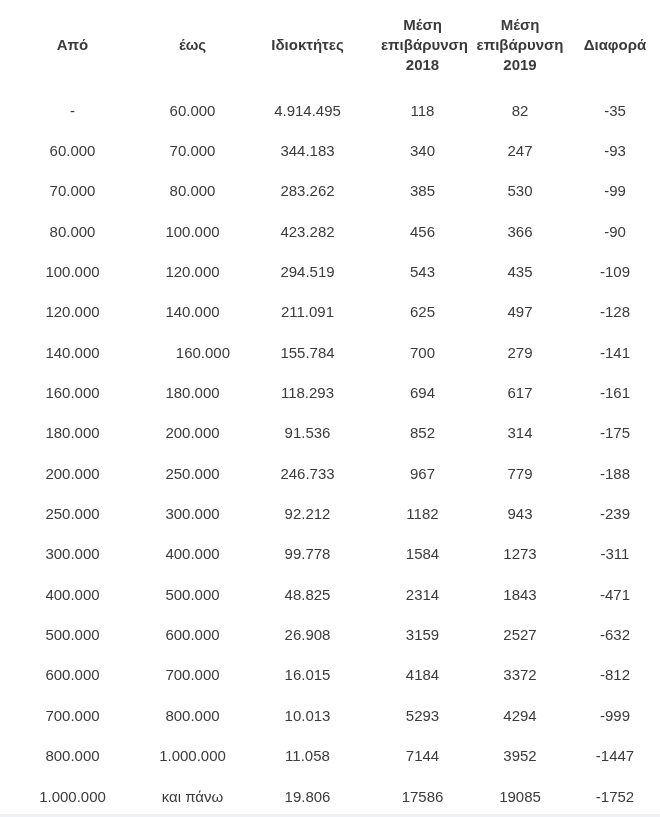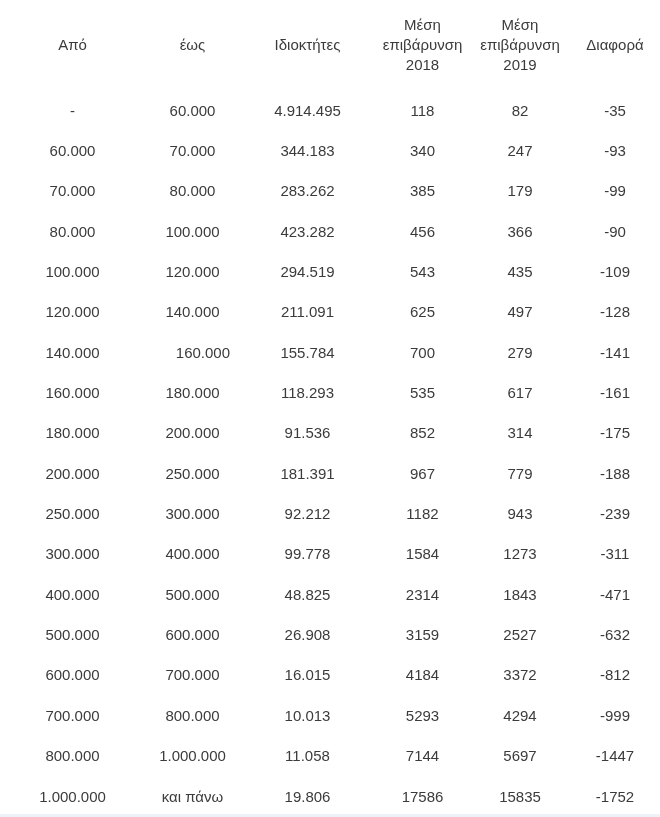--- a/index.html
+++ b/index.html
@@ -28,21 +28,21 @@
     width: 660px;
   }
   col.c1 { width: 145px; }
   col.c2 { width: 95px; }
   col.c3 { width: 135px; }
   col.c4 { width: 95px; }
   col.c5 { width: 100px; }
   col.c6 { width: 90px; }
   th {
     height: 90px;
-    font-weight: normal;
+    font-weight: bold;
     font-size: 15px;
     line-height: 1.35;
     text-align: center;
     vertical-align: middle;
     padding: 0 6px;
     color: #3b3b3b;
   }
   td {
     height: 40.35px;
     font-size: 15px;
@@ -91,21 +91,21 @@
           <td>344.183</td>
           <td>340</td>
           <td>247</td>
           <td>-93</td>
         </tr>
         <tr>
           <td>70.000</td>
           <td>80.000</td>
           <td>283.262</td>
           <td>385</td>
-          <td>179</td>
+          <td>530</td>
           <td>-99</td>
         </tr>
         <tr>
           <td>80.000</td>
           <td>100.000</td>
           <td>423.282</td>
           <td>456</td>
           <td>366</td>
           <td>-90</td>
         </tr>
@@ -130,36 +130,36 @@
           <td>&nbsp;&nbsp;&nbsp;&nbsp;&nbsp;160.000</td>
           <td>155.784</td>
           <td>700</td>
           <td>279</td>
           <td>-141</td>
         </tr>
         <tr>
           <td>160.000</td>
           <td>180.000</td>
           <td>118.293</td>
-          <td>535</td>
+          <td>694</td>
           <td>617</td>
           <td>-161</td>
         </tr>
         <tr>
           <td>180.000</td>
           <td>200.000</td>
           <td>91.536</td>
           <td>852</td>
           <td>314</td>
           <td>-175</td>
         </tr>
         <tr>
           <td>200.000</td>
           <td>250.000</td>
-          <td>181.391</td>
+          <td>246.733</td>
           <td>967</td>
           <td>779</td>
           <td>-188</td>
         </tr>
         <tr>
           <td>250.000</td>
           <td>300.000</td>
           <td>92.212</td>
           <td>1182</td>
           <td>943</td>
@@ -203,26 +203,26 @@
           <td>10.013</td>
           <td>5293</td>
           <td>4294</td>
           <td>-999</td>
         </tr>
         <tr>
           <td>800.000</td>
           <td>1.000.000</td>
           <td>11.058</td>
           <td>7144</td>
-          <td>5697</td>
+          <td>3952</td>
           <td>-1447</td>
         </tr>
         <tr>
           <td>1.000.000</td>
           <td>και πάνω</td>
           <td>19.806</td>
           <td>17586</td>
-          <td>15835</td>
+          <td>19085</td>
           <td>-1752</td>
         </tr>
       </tbody>
   </table>
 </div>
 
 </body></html>

